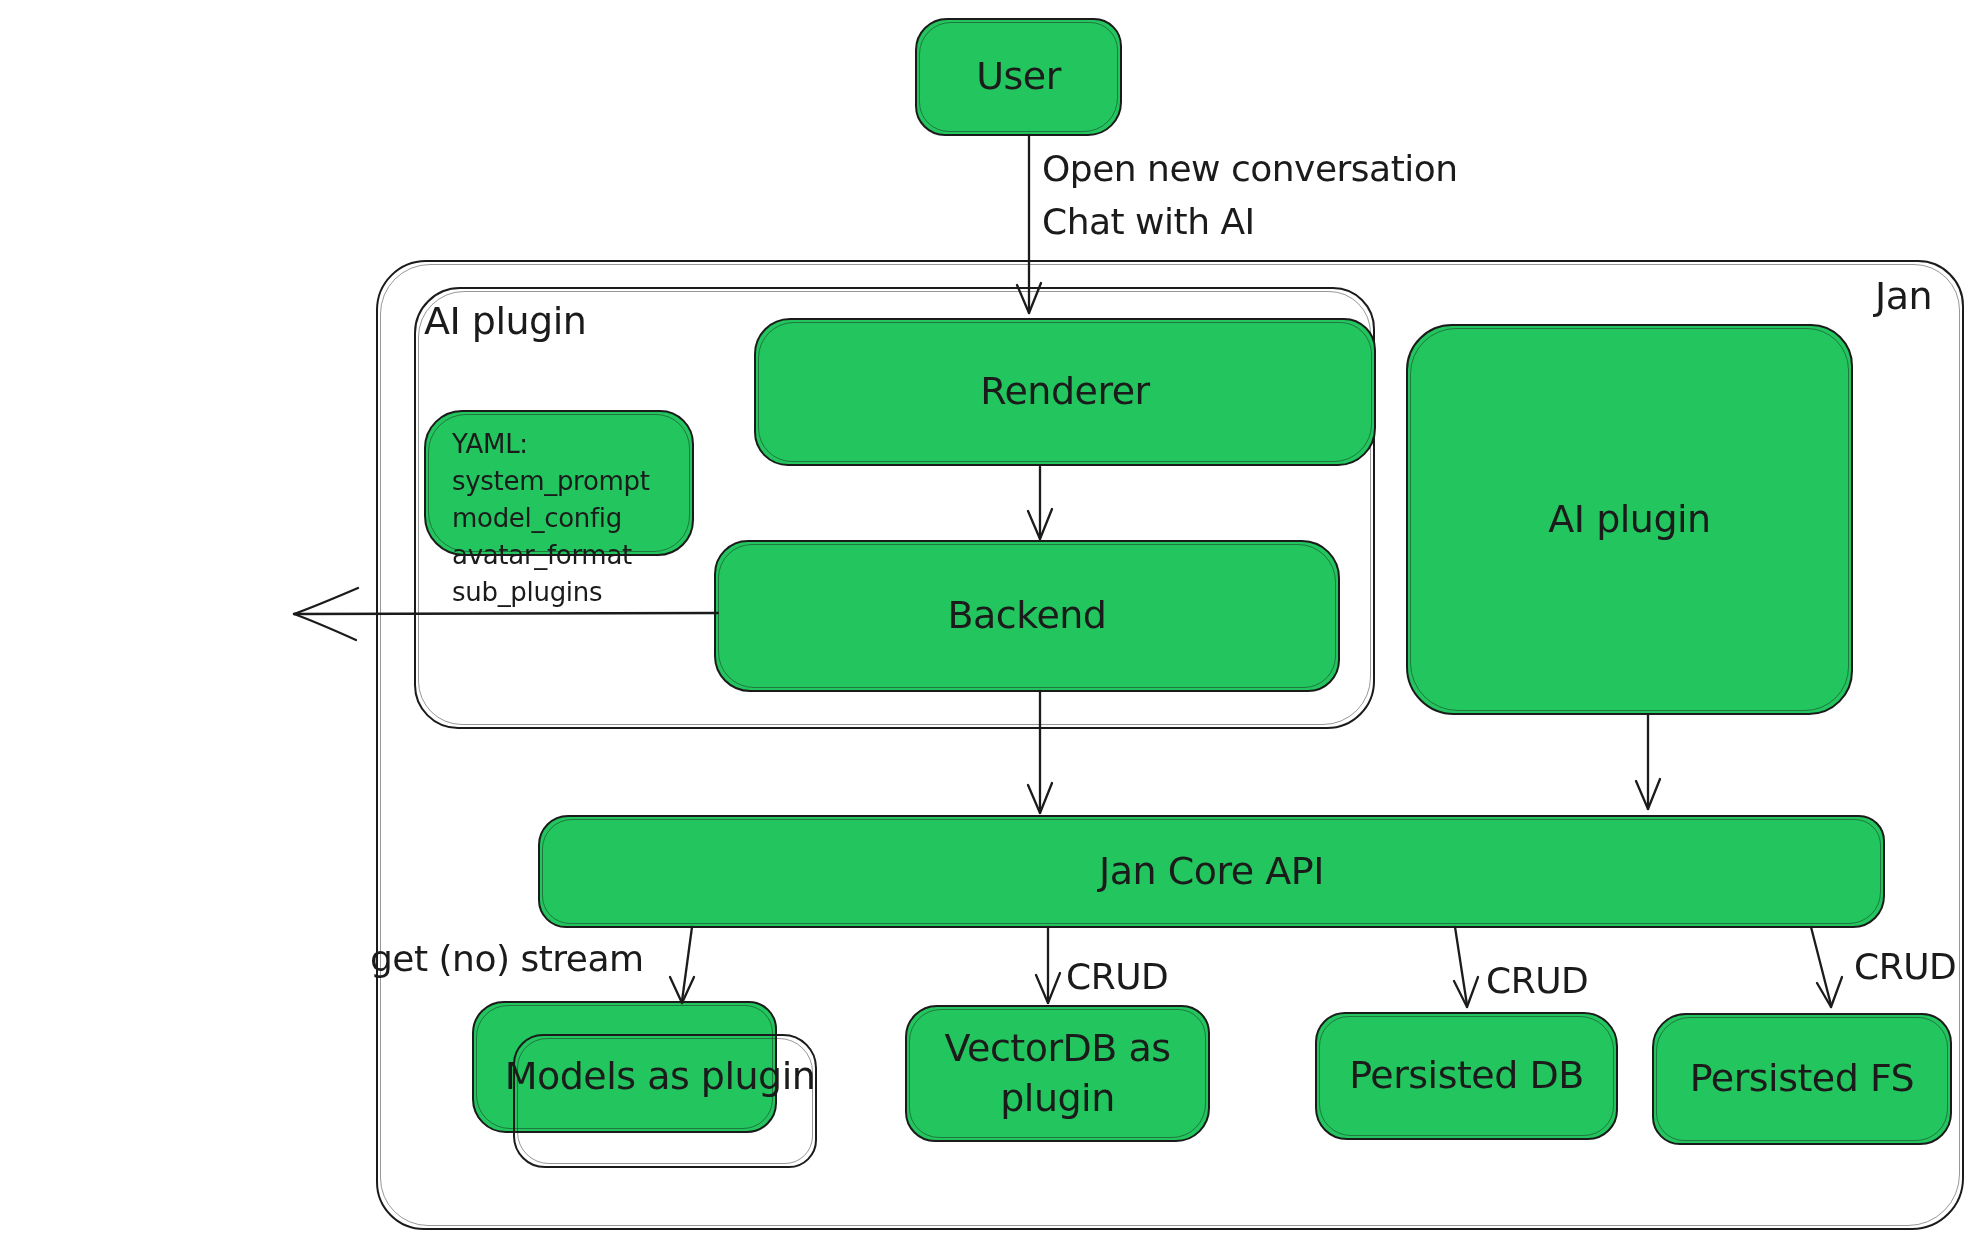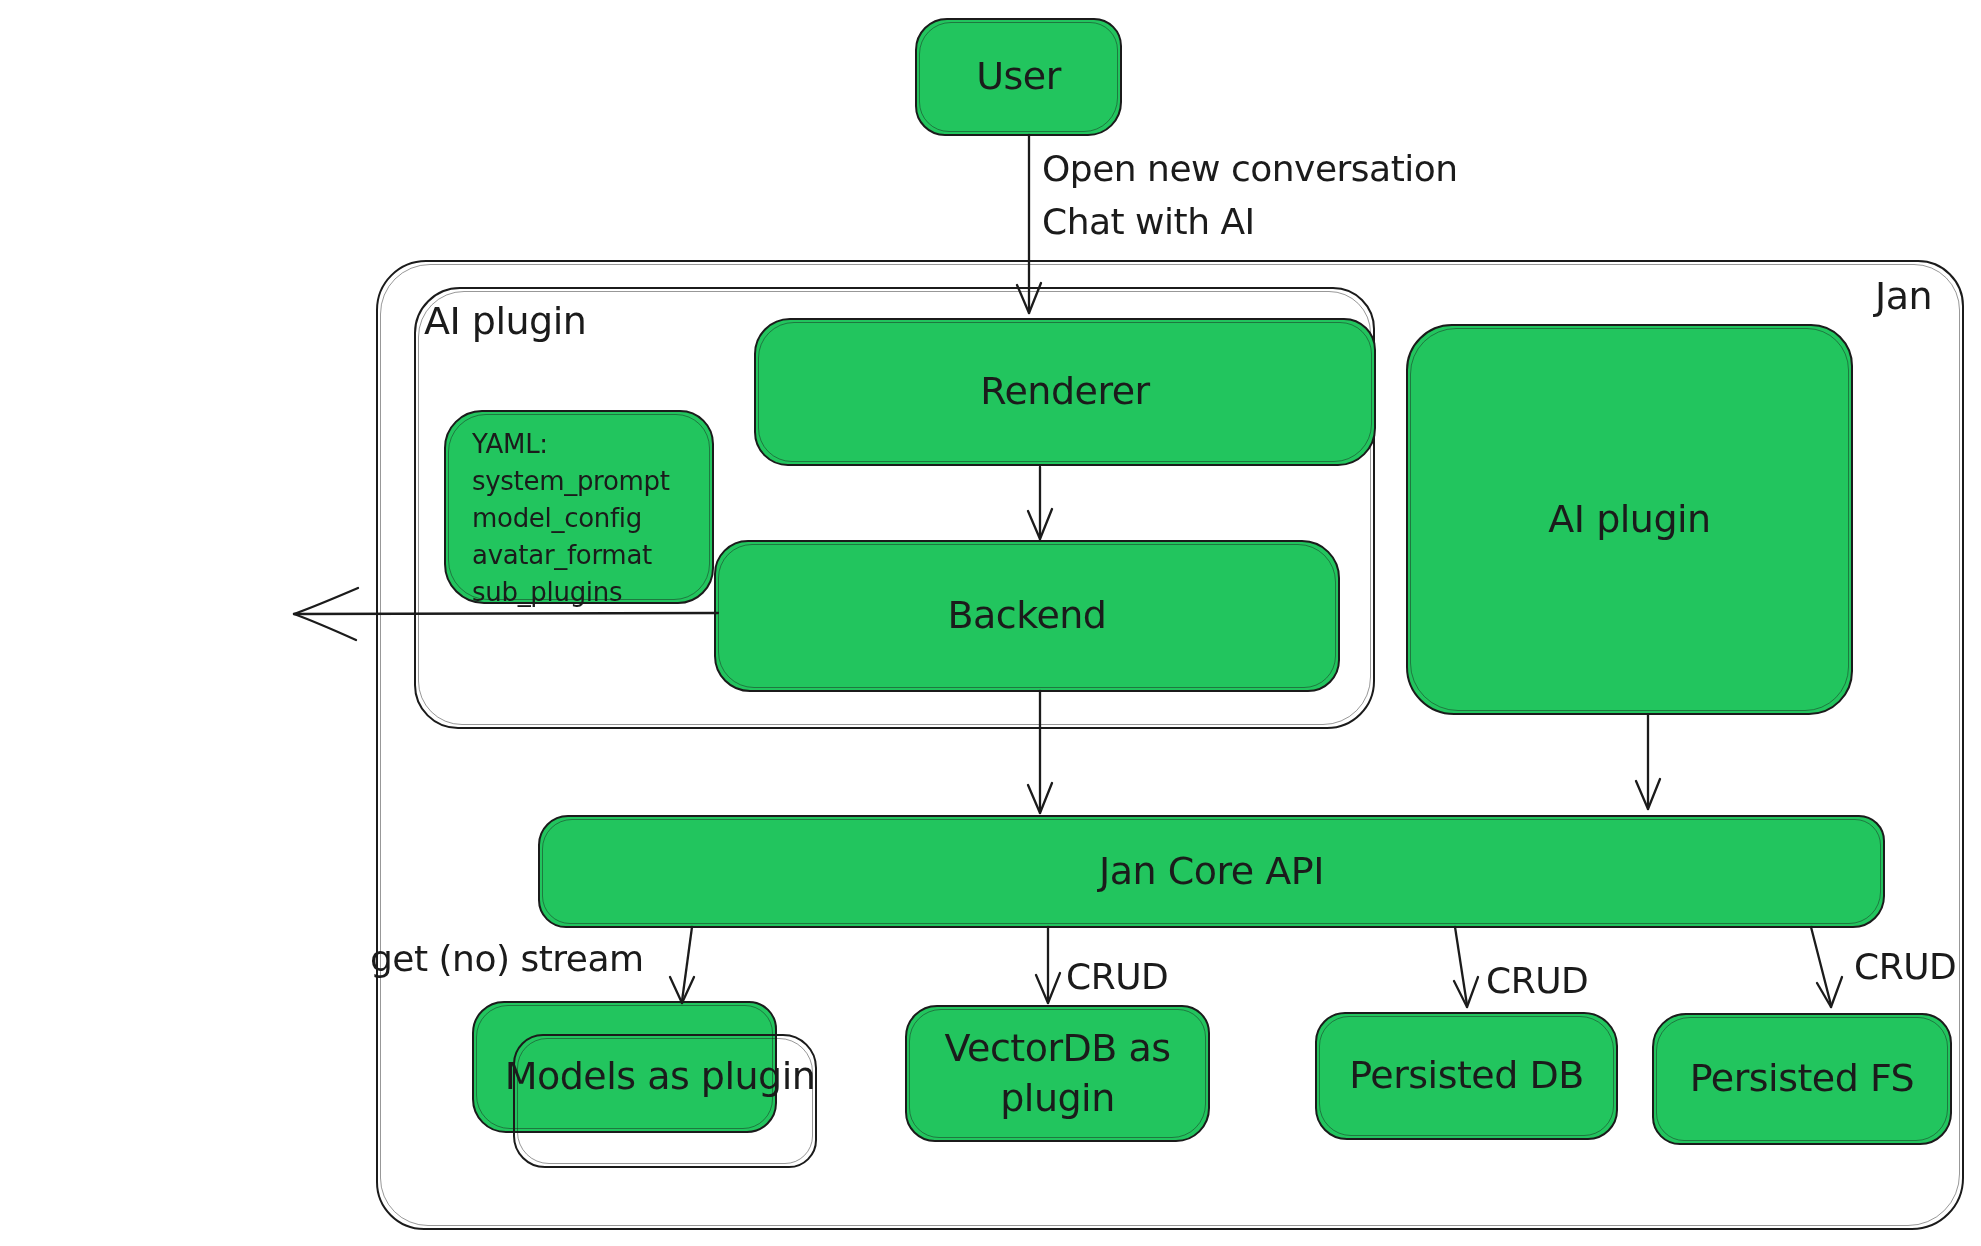--- a/index.html
+++ b/index.html
@@ -47,21 +47,21 @@
   <div class="edge-label" style="left:1042px; top:201px;">Chat with AI</div>
 
   <div class="box" style="left:718px; top:318px; width:622px; height:148px; border-radius:36px 32px 38px 34px;margin-left:36px;">
     <span class="node-label">Renderer</span>
   </div>
 
   <div class="box" style="left:714px; top:540px; width:626px; height:152px; border-radius:34px 38px 32px 36px;">
     <span class="node-label">Backend</span>
   </div>
 
-  <div class="box" style="left:424px; top:410px; width:270px; height:194px; border-radius:38px 34px 36px 40px; justify-content:flex-start; align-items:flex-start; padding:14px 0 0 26px;margin-left:20px;">
+  <div class="box" style="left:424px; top:410px; width:270px; height:146px; border-radius:38px 34px 36px 40px; justify-content:flex-start; align-items:flex-start; padding:14px 0 0 26px;">
     <div class="note-text">
       <div>YAML:</div>
       <div>system_prompt</div>
       <div>model_config</div>
       <div>avatar_format</div>
       <div>sub_plugins</div>
     </div>
   </div>
 
 

